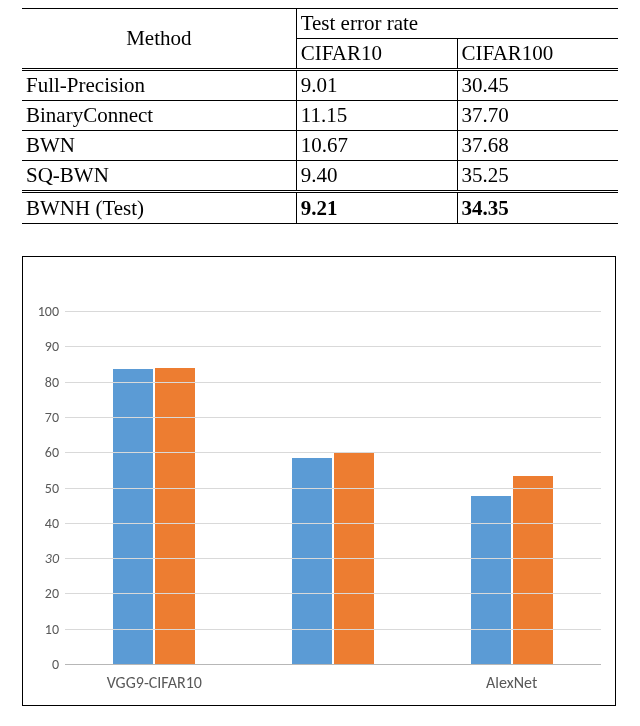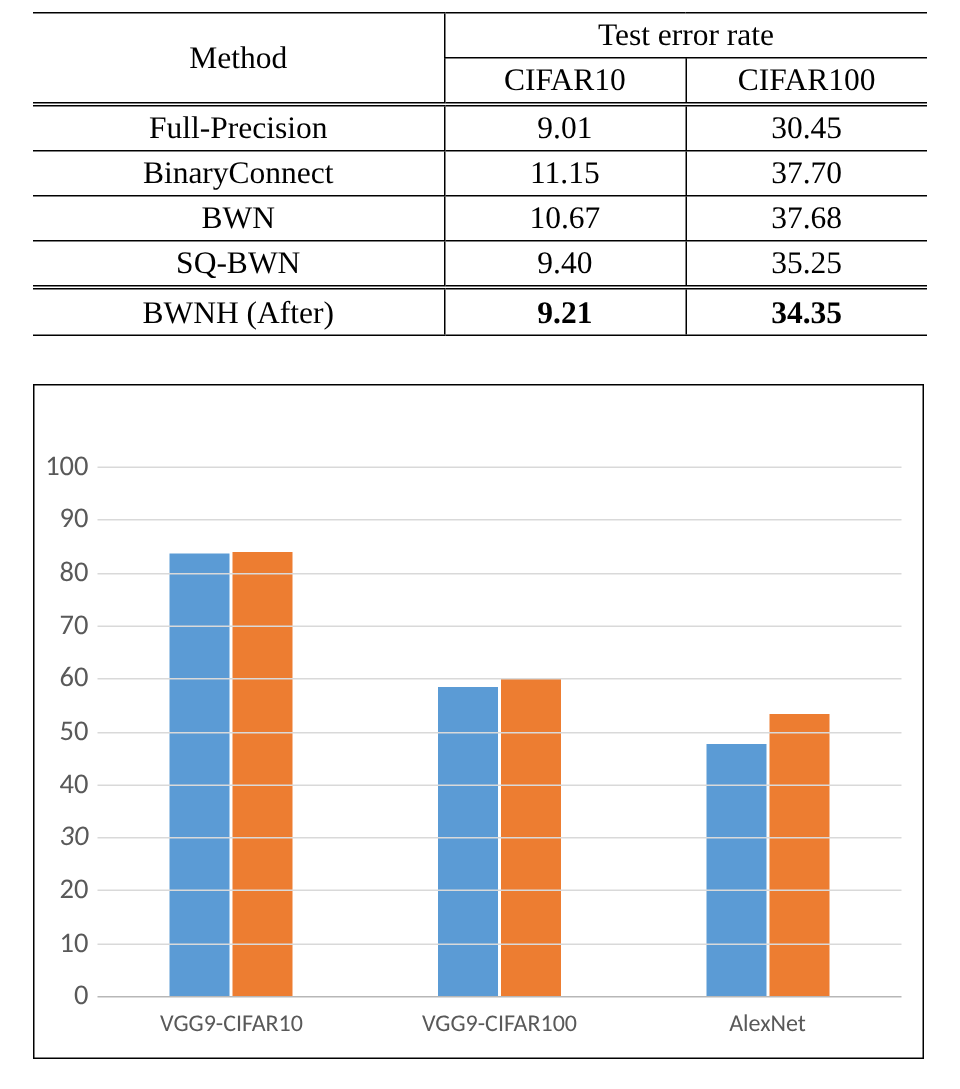--- a/index.html
+++ b/index.html
@@ -18,21 +18,20 @@
     padding: 8px 22px 0 22px;
     box-sizing: border-box;
   }
   table {
     border-collapse: collapse;
     width: 100%;
     table-layout: fixed;
     font-size: 21px;
   }
   th, td {
-    text-align: center;
     font-weight: normal;
     padding: 2px 4px;
   }
   col.m { width: 46%; }
   col.c { width: 27%; }
   col.d { width: 27%; }
   
   .top-rule td, .top-rule th { border-top: 1.5px solid #000; }
   .mid-rule td { border-bottom: 1px solid #000; }
   .dbl-top td { border-top: 3px double #000; }
@@ -88,21 +87,21 @@
     position: absolute;
     left: 0; right: 0;
     border-top: 1px solid #d9d9d9;
     height: 0;
   }
   .ylab {
     position: absolute;
     left: -36px;
     width: 30px;
     text-align: right;
-    font-size: 19px;
+    font-size: 14px;
     color: #595959;
     transform: translateY(-50%);
   }
   .bars {
     position: absolute;
     left: 0; right: 0; top: 0; bottom: 0;
     display: flex;
     margin-top: 29px;
   }
   .group {
@@ -162,41 +161,40 @@
       <td class="v-sep">10.67</td>
       <td class="v-sep">37.68</td>
     </tr>
     <tr class="row-rule">
       <td>SQ-BWN</td>
       <td class="v-sep">9.40</td>
       <td class="v-sep">35.25</td>
     </tr>
 
     <tr class="dbl-top heavy-bottom ours-row">
-      <td>BWNH (After)</td>
+      <td>BWNH (Test)</td>
       <td class="v-sep bold">9.21</td>
       <td class="v-sep bold">34.35</td>
     </tr>
   </tbody>
     </table>
 
   <div class="chart-outer">
 
     <div class="plot" id="plot">
 
       <div class="bars" id="bars">
           <div class="group">
             <div class="bar blue" style="height: 91%; left: calc(50% - 41px);"></div>
             <div class="bar orange" style="height: 91.5%; left: calc(50% + 1px);"></div>
             <div class="xlab">VGG9-CIFAR10</div>
           </div>
           <div class="group">
             <div class="bar blue" style="height: 63.5%; left: calc(50% - 41px);"></div>
             <div class="bar orange" style="height: 65.5%; left: calc(50% + 1px);"></div>
-            <div class="xlab">VGG9-CIFAR100</div>
           </div>
           <div class="group">
             <div class="bar blue" style="height: 52%; left: calc(50% - 41px);"></div>
             <div class="bar orange" style="height: 58%; left: calc(50% + 1px);"></div>
             <div class="xlab">AlexNet</div>
           </div>
         </div>
     <div class="ylab" style="top: 100%;">0</div>
         <div class="gridline" style="top: 90%;"></div>
         <div class="ylab" style="top: 90%;">10</div>

